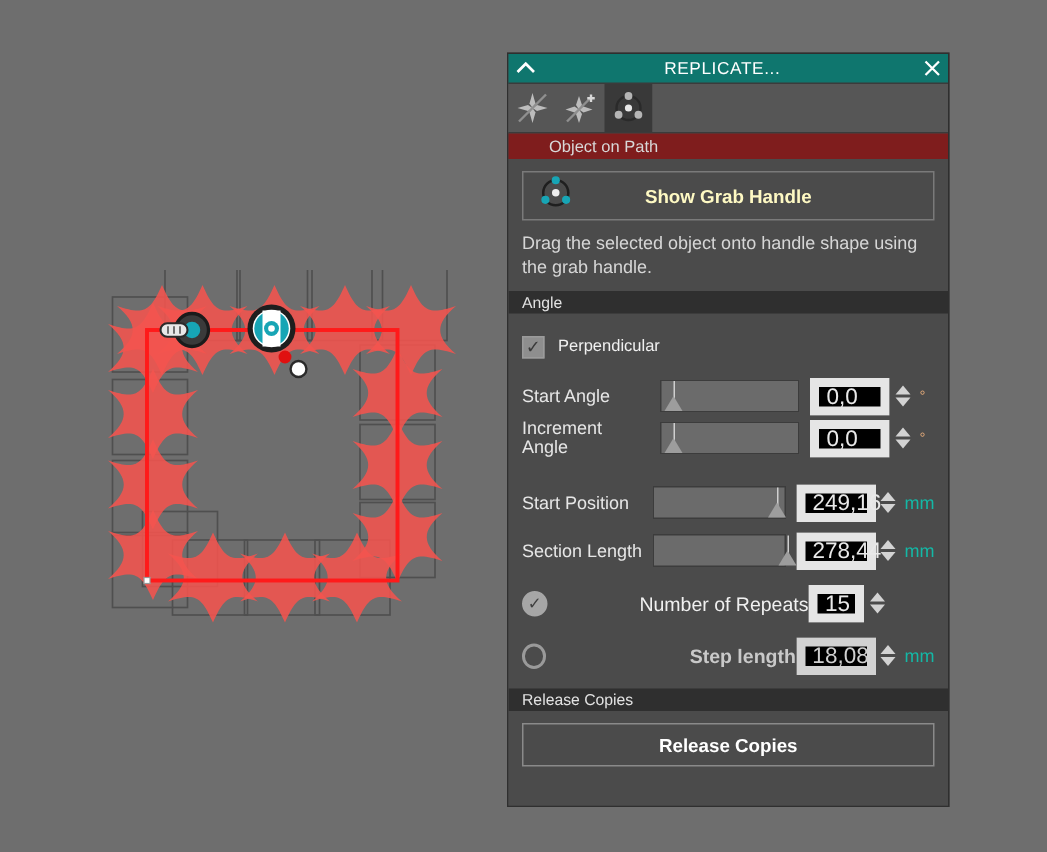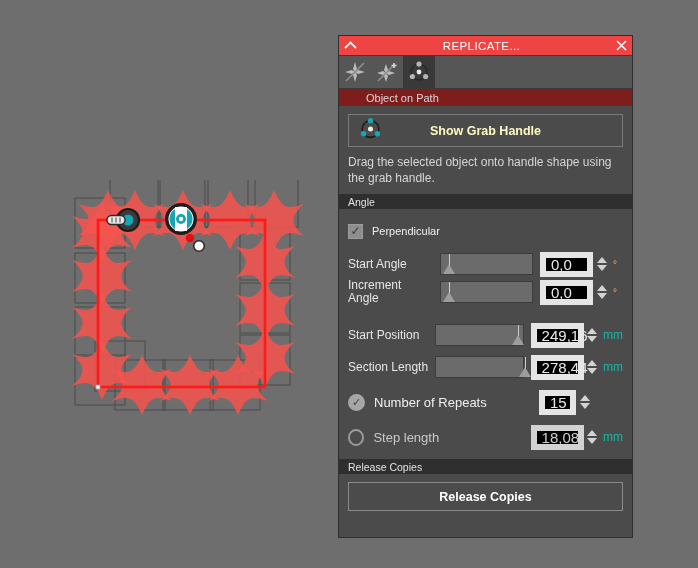--- a/index.html
+++ b/index.html
@@ -22,21 +22,21 @@
 
   
   #panel{
     position:absolute;left:338px;top:35px;width:295px;height:503px;
     background:#4b4b4b;
     border:1px solid #2f2f2f;
     box-sizing:border-box;
     display:flex;flex-direction:column;
   }
   .titlebar{
-    height:19px;background:#ef4444;
+    height:19px;background:#0f766e;
     display:flex;align-items:center;
     position:relative;flex:0 0 auto;
     border-bottom:1px solid #3b3b3b;
   }
   .titlebar .tb-collapse{
     width:22px;height:19px;display:flex;align-items:center;justify-content:center;
     color:#ffffff;font-size:11px;line-height:1;
   }
   .titlebar .tb-title{
     flex:1;text-align:center;color:#ffffff;font-size:11.5px;
@@ -109,22 +109,22 @@
 
   
   .radiorow{display:flex;align-items:center;height:30px;}
   .radio{
     width:17px;height:17px;border-radius:50%;
     border:2px solid #9a9a9a;box-sizing:border-box;
     display:flex;align-items:center;justify-content:center;
     color:#3f3f3f;font-size:11px;
   }
   .radio.on{background:#a6a6a6;border-color:#a6a6a6;}
-  .radiolabel{color:#f0f0f0;font-size:13px;margin-left:9px;}
-  .radiolabel.dim{color:#c9c9c9;}
+  .radiolabel{color:#f0f0f0;font-size:13px;margin-left:9px;text-align:right;}
+  .radiolabel.dim{color:#c9c9c9;font-weight:bold;}
 
   
   .slider{
     height:22px;background:#6b6b6b;border:1px solid #3c3c3c;
     box-sizing:border-box;position:relative;
   }
   .slider .handle{
     position:absolute;top:0;width:13px;height:20px;
   }
   .slider .handle .stem{

